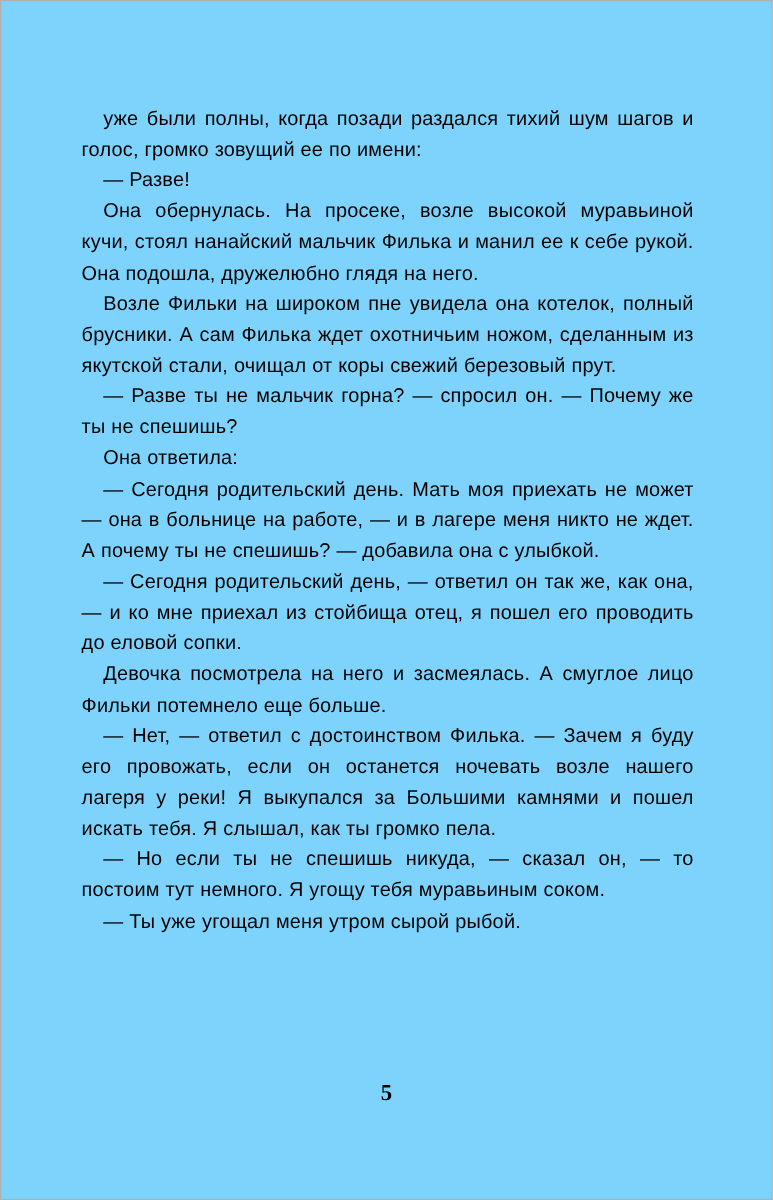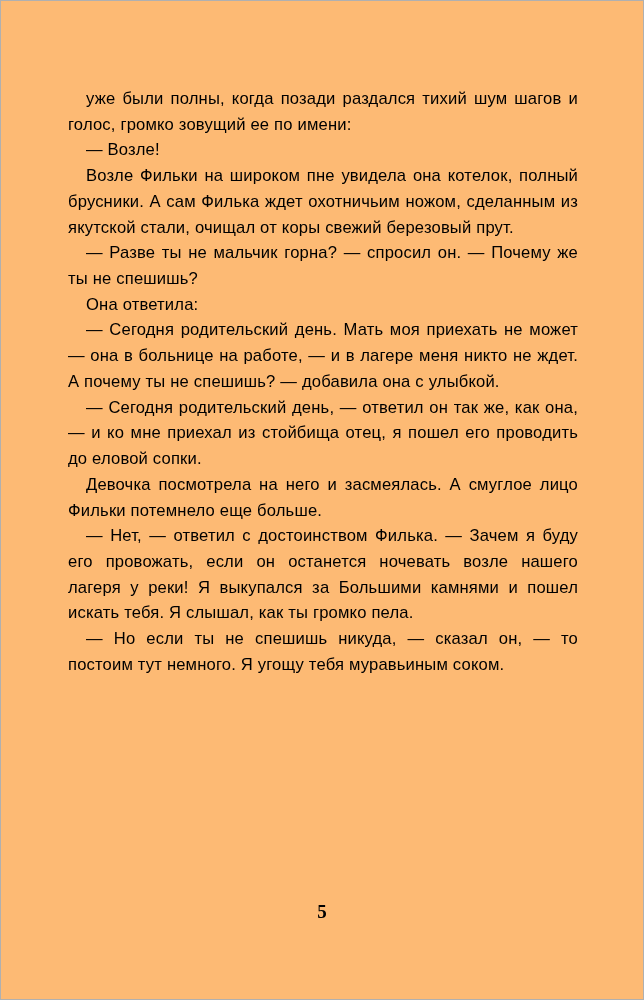--- a/index.html
+++ b/index.html
@@ -7,21 +7,21 @@
     margin: 0;
     padding: 0;
     background: #ffffff;
   }
 
   .page {
     position: relative;
     width: 644px;
     height: 1000px;
     margin: 0;
-    background: #fdba74;
+    background: #7dd3fc;
     box-sizing: border-box;
     border: 1px solid #b0b0b0;
     overflow: hidden;
     font-family: "Liberation Sans", "DejaVu Sans", sans-serif;
   }
 
   .text-column {
     position: absolute;
     left: 67px;
     top: 85px;
@@ -59,26 +59,28 @@
     color: #000000;
   }
 </style>
 </head>
 <body>
 
 <div class="page">
 
   <div class="text-column">
     <p class="para">уже были полны, когда позади раздался тихий шум шагов и голос, громко зовущий ее по имени:</p>
-    <p class="para">— Возле!</p>
+    <p class="para">— Разве!</p>
+    <p class="para">Она обернулась. На просеке, возле высокой муравьиной кучи, стоял нанайский мальчик Филька и манил ее к себе рукой. Она подошла, дружелюбно глядя на него.</p>
     <p class="para">Возле Фильки на широком пне увидела она котелок, полный брусники. А сам Филька ждет охотничьим ножом, сделанным из якутской стали, очищал от коры свежий березовый прут.</p>
     <p class="para">— Разве ты не мальчик горна? — спросил он. — Почему же ты не спешишь?</p>
     <p class="para">Она ответила:</p>
     <p class="para">— Сегодня родительский день. Мать моя приехать не может — она в больнице на работе, — и в лагере меня никто не ждет. А почему ты не спешишь? — добавила она с улыбкой.</p>
     <p class="para">— Сегодня родительский день, — ответил он так же, как она, — и ко мне приехал из стойбища отец, я пошел его проводить до еловой сопки.</p>
     <p class="para">Девочка посмотрела на него и засмеялась. А смуглое лицо Фильки потемнело еще больше.</p>
     <p class="para">— Нет, — ответил с достоинством Филька. — Зачем я буду его провожать, если он останется ночевать возле нашего лагеря у реки! Я выкупался за Большими камнями и пошел искать тебя. Я слышал, как ты громко пела.</p>
     <p class="para">— Но если ты не спешишь никуда, — сказал он, — то постоим тут немного. Я угощу тебя муравьиным соком.</p>
+    <p class="para">— Ты уже угощал меня утром сырой рыбой.</p>
   </div>
 
   <div class="page-number">5</div>
 
 </div>
 
 </body></html>

